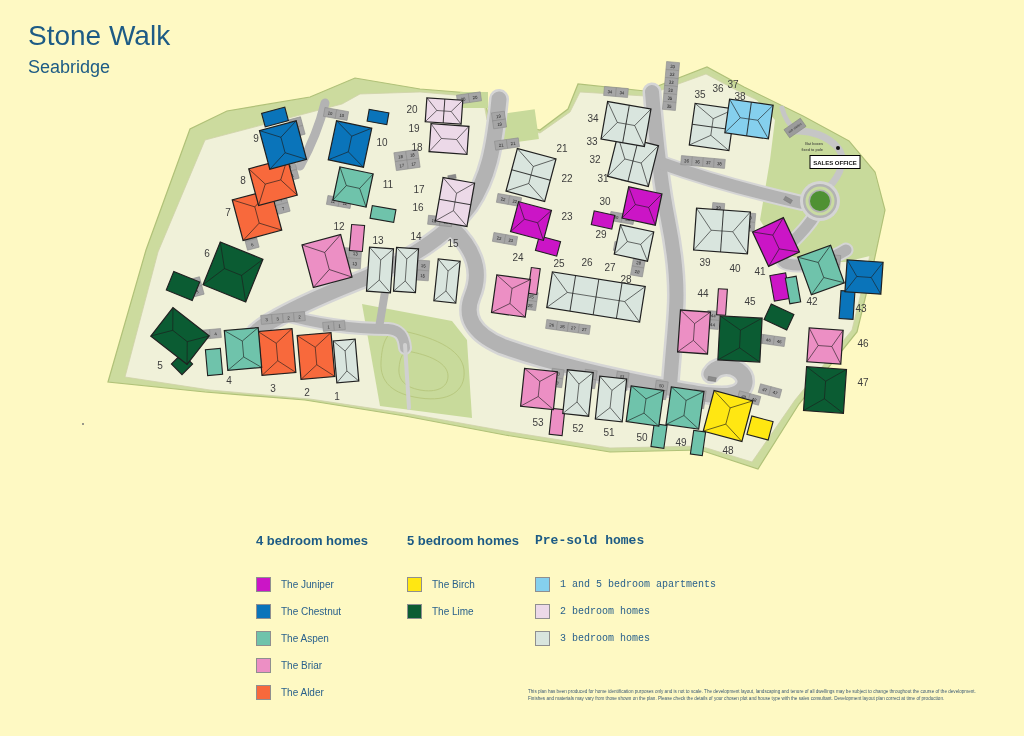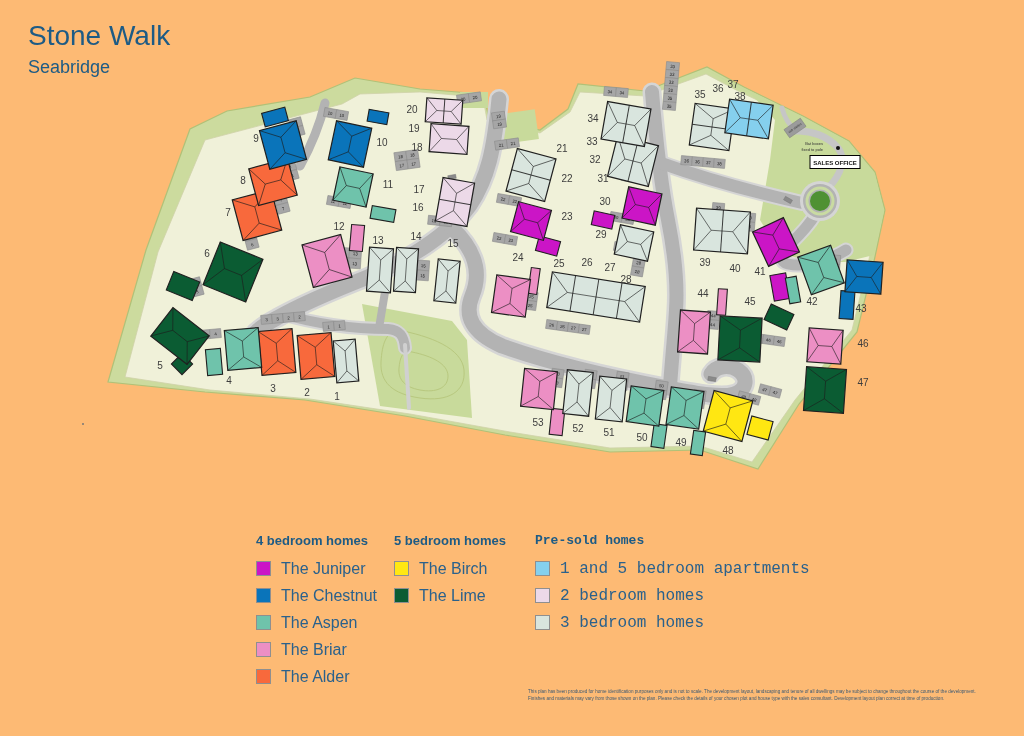--- a/index.html
+++ b/index.html
@@ -1,26 +1,26 @@
 <!DOCTYPE html>
 <html><head>
 <meta charset="utf-8">
 <style>
   html,body{margin:0;padding:0;background:#fff;}
-  .page{position:relative;width:1024px;height:736px;background:#fdba74;
+  .page{position:relative;width:1024px;height:736px;background:#fef9c3;
         font-family:"Liberation Sans",sans-serif;overflow:hidden;}
   .title{position:absolute;left:28px;top:20px;color:#1d5b85;font-size:28px;font-weight:500;}
   .subtitle{position:absolute;left:28px;top:57px;color:#1d5b85;font-size:18px;}
   #siteplan{position:absolute;left:0;top:0;}
   #siteplan text{font-family:"Liberation Sans",sans-serif;}
   .legend-col{position:absolute;top:533px;}
-  .legend-title{color:#1d5b85;font-weight:bold;font-size:13px;margin-bottom:13px;}
+  .legend-title{color:#1d5b85;font-weight:bold;font-size:13px;margin-bottom:29px;}
   .legend-item{display:flex;align-items:center;margin-bottom:12px;height:15px;}
   .swatch{width:15px;height:15px;border:1px solid #8f8f8f;margin-right:10px;flex:0 0 15px;box-sizing:border-box;}
-  .item-label{color:#2a618c;font-size:16px;white-space:nowrap;}
+  .item-label{color:#2a618c;font-size:10px;white-space:nowrap;}
   #abbrev{position:absolute;left:736px;top:541px;color:#2a618c;font-size:11px;line-height:15px;}
   .abbrev-key{display:inline-block;width:27px;}
   .disclaimer{position:absolute;left:528px;top:689px;color:#3c5a74;font-size:4.6px;
               line-height:6.8px;white-space:nowrap;letter-spacing:0;}
   .rd{fill:none;stroke:#b3b3b3;stroke-linecap:round;}
   .sw1{fill:none;stroke:#d5d5d5;stroke-linecap:round;}
   .lane{fill:none;stroke:#c6c6c6;stroke-linecap:round;}
   .fpath{fill:none;stroke:#d0d0d0;stroke-linecap:round;}
   .contour{fill:none;stroke:#b8c87f;stroke-width:1;}
 </style>
@@ -865,21 +865,21 @@
         </div>
         <div class="legend-item">
           <span class="swatch" style="background: rgb(236, 143, 196);"></span>
           <span class="item-label">The Briar</span>
         </div>
         <div class="legend-item">
           <span class="swatch" style="background: rgb(248, 105, 60);"></span>
           <span class="item-label">The Alder</span>
         </div>
       </div>
-      <div class="legend-col" style="left: 394px;">
+      <div class="legend-col" style="left: 407px;">
         <div class="legend-title">5 bedroom homes</div>
         <div class="legend-item">
           <span class="swatch" style="background: rgb(255, 231, 18);"></span>
           <span class="item-label">The Birch</span>
         </div>
         <div class="legend-item">
           <span class="swatch" style="background: rgb(11, 92, 51);"></span>
           <span class="item-label">The Lime</span>
         </div>
       </div>

